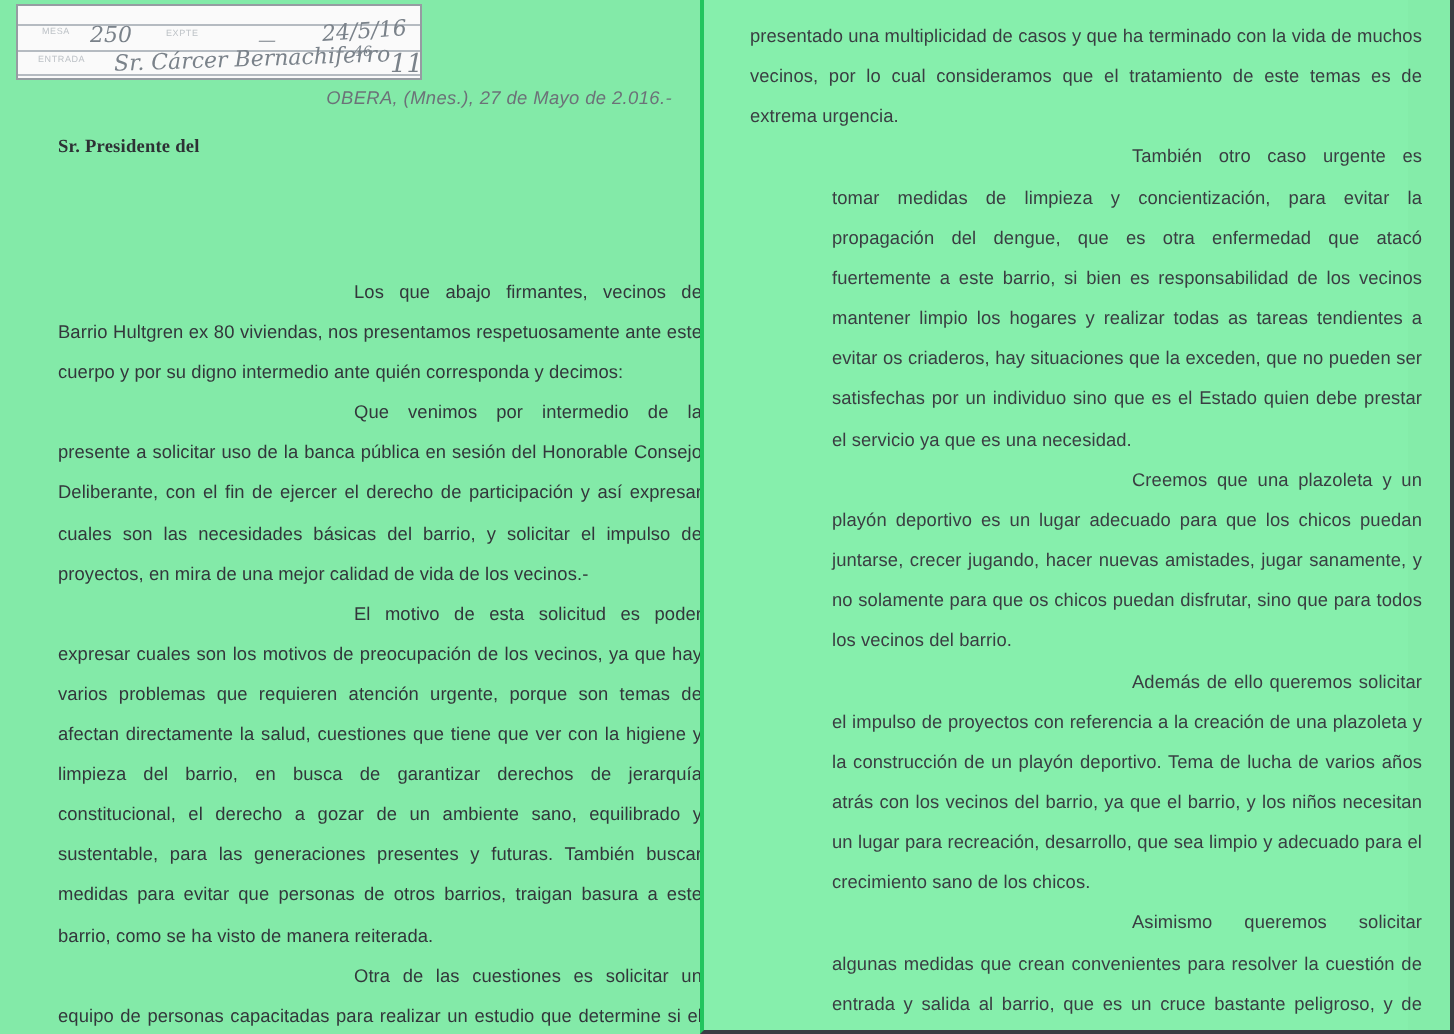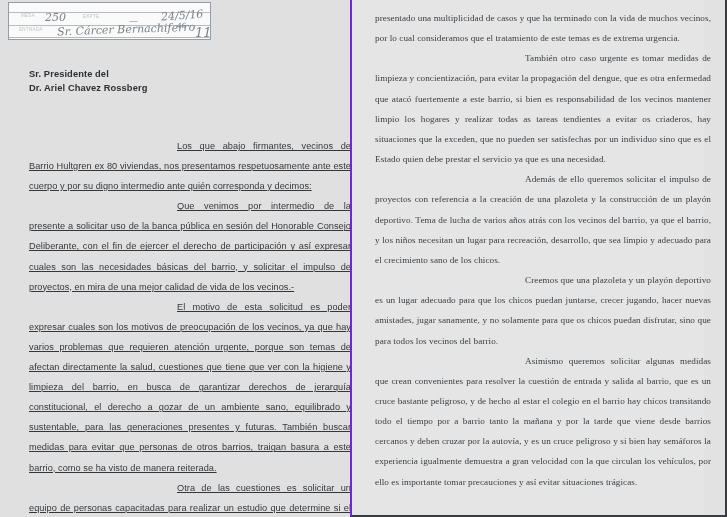--- a/index.html
+++ b/index.html
@@ -7,43 +7,42 @@
     padding: 0;
     background: #ffffff;
   }
   body {
     font-family: "Liberation Sans", sans-serif;
   }
   .scan {
     position: relative;
     width: 727px;
     height: 517px;
-    background: #e5e5e5;
+    background: #86efac;
     overflow: hidden;
   }
 
   
   .page {
     position: absolute;
     top: 0;
     height: 517px;
     box-sizing: border-box;
     overflow: hidden;
   }
   .page-left {
     left: 0;
     width: 350px;
   }
   .page-right {
     left: 350px;
     width: 377px;
-    border-left: 2px solid #6d28d9;
+    border-left: 2px solid #22c55e;
     border-right: 2px solid #3a3c42;
     border-bottom: 2px solid #3a3c42;
-    font-family: Liberation Serif, serif;
   }
 
   
   .stamp {
     position: absolute;
     left: 8px;
     top: 2px;
     width: 203px;
     height: 38px;
     border: 1px solid #9aa0a6;
@@ -100,50 +99,51 @@
 
   .addressee {
     position: absolute;
     left: 29px;
     top: 67px;
     font-size: 9.3px;
     font-weight: bold;
     color: #2e3236;
     line-height: 14.4px;
     letter-spacing: .1px;
+    font-family: Liberation Serif, serif;
   }
   .addressee div { white-space: nowrap; }
 
   .body-left {
     position: absolute;
     left: 29px;
     top: 136px;
     width: 322px;
     font-size: 9.2px;
     color: #35393d;
     line-height: 20.1px;
     text-align: justify;
     letter-spacing: .05px;
   }
-  .body-left p { margin: 0; text-decoration: underline; }
+  .body-left p { margin: 0; }
   .body-left p.ind { text-indent: 148px; }
 
   .body-right {
     position: absolute;
     left: 23px;
     top: 8px;
     width: 336px;
     font-size: 9.2px;
     color: #3a3e42;
     line-height: 20.15px;
     text-align: justify;
     letter-spacing: .05px;
   }
   .body-right p { margin: 0; }
-  .body-right p.ind { text-indent: 150px; }
+  .body-right p.ind { text-indent: 150px; margin-left: 41px; }
 
   
   .noise {
     position: absolute;
     pointer-events: none;
     background: rgba(0,0,0,0.018);
   }
   .noise-a { left: 0; top: 0; width: 350px; height: 517px; }
   .noise-b { left: 352px; top: 0; width: 373px; height: 517px; background: rgba(0,0,0,0.012); }
 </style>
@@ -164,40 +164,40 @@
       <span class="hand faint hand-mid">EXPTE</span>
       <span class="hand hand-dash">—</span>
       <span class="hand hand-date">24/5/16</span>
 
       <span class="hand faint hand-l2">ENTRADA</span>
       <span class="hand hand-sign">Sr. Cárcer Bernachiferro</span>
       <span class="hand hand-sign2">11</span>
       <span class="hand hand-sup">46</span>
     </div>
 
+    <div class="datestamp">OBERA, (Mnes.), 27 de Mayo de 2.016.-</div>
 
     <div class="addressee">
       <div>Sr. Presidente del</div>
-      <div>Dr. Ariel Chavez Rossberg</div>
     </div>
 
     <div class="body-left">
       <p class="ind">Los que abajo firmantes, vecinos de Barrio Hultgren ex 80 viviendas, nos presentamos respetuosamente ante este cuerpo y por su digno intermedio ante quién corresponda y decimos:</p>
       <p class="ind">Que venimos por intermedio de la presente a solicitar uso de la banca pública en sesión del Honorable Consejo Deliberante, con el fin de ejercer el derecho de participación  y así expresar cuales son las necesidades básicas del barrio, y solicitar el impulso de  proyectos, en mira de una mejor calidad de vida de los vecinos.-</p>
       <p class="ind">El motivo de esta solicitud es poder expresar cuales son los motivos de preocupación de los vecinos, ya que hay varios problemas que requieren atención urgente, porque son temas de afectan directamente la salud, cuestiones que tiene que ver con la higiene y limpieza del barrio, en busca de garantizar derechos de jerarquía constitucional, el derecho a gozar de un ambiente sano, equilibrado y sustentable, para las generaciones presentes y futuras. También buscar medidas para evitar que personas de otros barrios, traigan basura a este barrio, como se ha visto de manera reiterada.</p>
       <p class="ind">Otra de las cuestiones es solicitar un equipo de personas capacitadas para realizar un estudio que determine si el transformador y cable de alta tensión, es cancerígeno, cuestión de debate entre los vecinos del barrio de hace muchos años, ya que en el barrio se han</p>
     </div>
 
     <div class="noise noise-a"></div>
   </div>
 
   <div class="page page-right">
     <div class="body-right">
       <p>presentado una multiplicidad de  casos y que ha terminado con la vida de muchos vecinos, por lo cual consideramos  que el tratamiento de este temas es de extrema urgencia.</p>
       <p class="ind">También otro caso urgente es tomar medidas de limpieza y concientización, para evitar la propagación del dengue, que es otra enfermedad que atacó fuertemente a este barrio, si bien es responsabilidad de los vecinos mantener limpio los hogares y realizar todas as tareas tendientes a evitar os criaderos, hay situaciones que la exceden, que no pueden ser satisfechas por un individuo sino que es el Estado quien debe prestar el servicio ya que es una necesidad.</p>
+      <p class="ind">Creemos que una plazoleta y un playón deportivo es un lugar adecuado para que los chicos puedan juntarse, crecer jugando, hacer nuevas amistades, jugar sanamente, y no solamente para que os chicos puedan disfrutar, sino que para todos los vecinos del barrio.</p>
       <p class="ind">Además de ello queremos solicitar el impulso de proyectos con referencia a la creación de una plazoleta y la construcción de un playón deportivo. Tema de lucha de varios años atrás con los vecinos del barrio, ya que el barrio, y los niños necesitan un lugar para recreación, desarrollo, que sea limpio y adecuado para el crecimiento sano de los chicos.</p>
-      <p class="ind">Creemos que una plazoleta y un playón deportivo es un lugar adecuado para que los chicos puedan juntarse, crecer jugando, hacer nuevas amistades, jugar sanamente, y no solamente para que os chicos puedan disfrutar, sino que para todos los vecinos del barrio.</p>
       <p class="ind">Asimismo queremos solicitar algunas medidas que crean convenientes para resolver la cuestión de entrada y salida al barrio,  que es un cruce bastante peligroso, y de hecho al estar el colegio en el barrio hay chicos transitando todo el tiempo por a barrio tanto la mañana y por la tarde que viene desde barrios cercanos y deben cruzar por la autovía, y es un cruce peligroso y si bien hay semáforos la experiencia igualmente demuestra a gran velocidad con la que circulan los vehículos, por ello es importante tomar precauciones y así evitar situaciones trágicas.</p>
     </div>
     <div class="noise noise-b"></div>
   </div>
 
 </div>
 
 </body></html>

